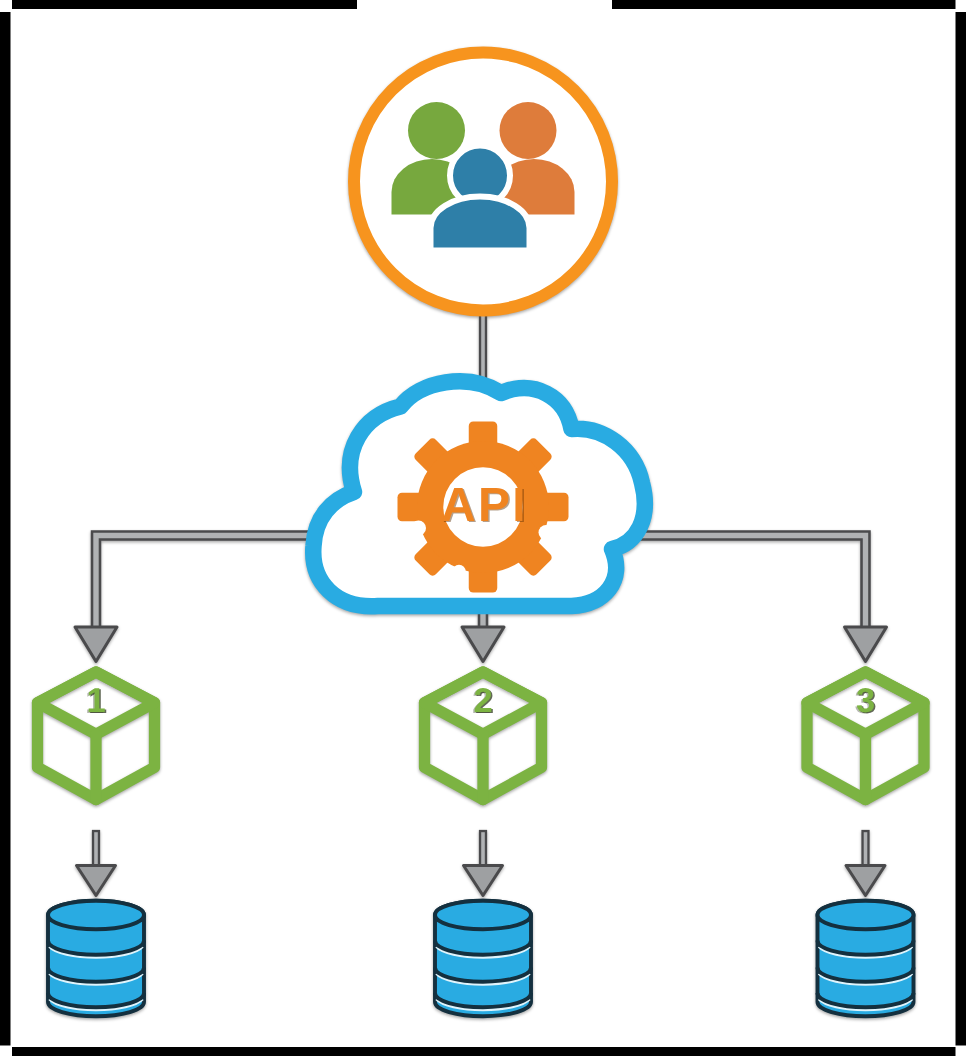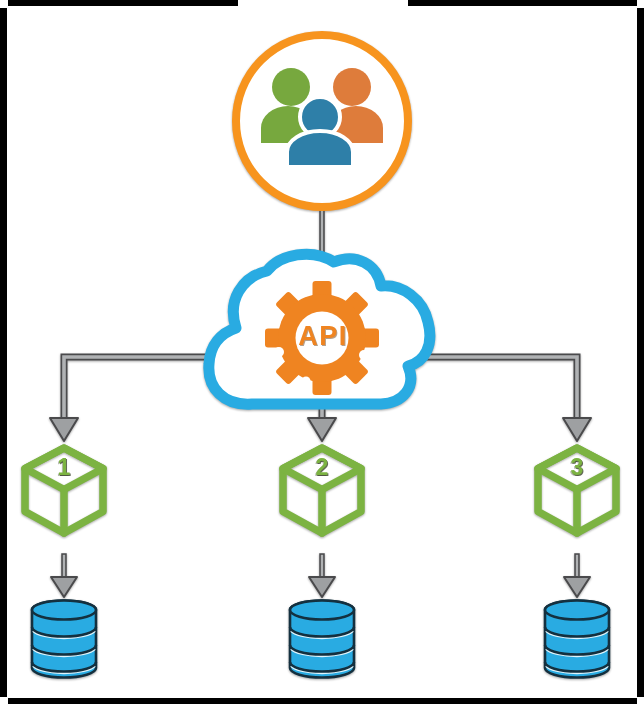--- a/index.html
+++ b/index.html
@@ -29,21 +29,21 @@
   .p-blue{fill:var(--person_blue);stroke:#ffffff;stroke-width:4;}
   
   .cube-line{fill:none;stroke:var(--cube_green);stroke-width:7.5;stroke-linejoin:round;stroke-linecap:round;}
   
   .db-body{fill:var(--db_fill);stroke:var(--db_outline);stroke-width:2.6;}
   .db-sep{fill:none;stroke:var(--db_outline);stroke-width:2.6;}
   .db-gap{fill:none;stroke:#dff4fc;stroke-width:2;}
   
   .api-label{
     position:absolute;left:323px;top:338px;transform:translate(-50%,-54%);
-    font-size:27px;font-weight:bold;letter-spacing:1.5px;
+    font-size:32px;font-weight:bold;letter-spacing:1.5px;
     color:var(--gear_orange);
     text-shadow:1px 1px 0 rgba(90,45,0,0.45);
     user-select:none;
   }
   .cube-num{
     position:absolute;transform:translate(-50%,-50%);
     font-size:23px;font-weight:bold;
     color:var(--cube_green);
     text-shadow:1px 1px 0 rgba(45,55,30,0.75), -1px 1px 0 rgba(45,55,30,0.35);
     user-select:none;

